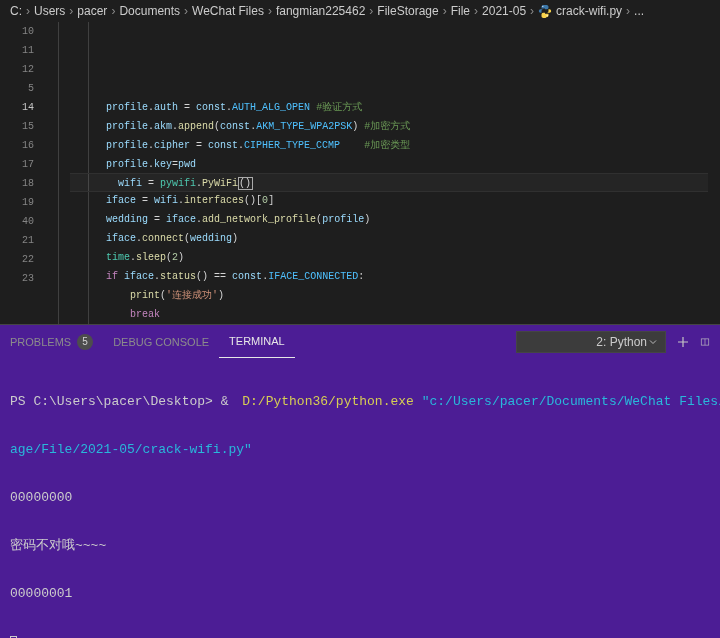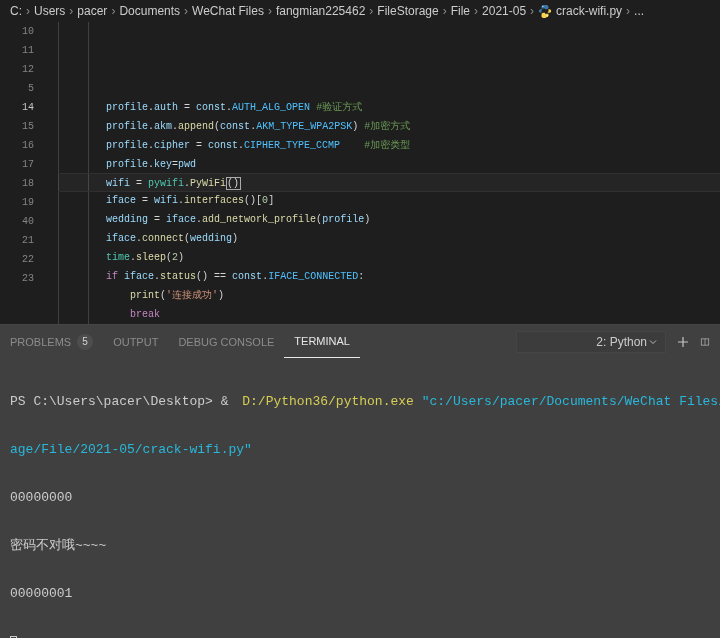--- a/index.html
+++ b/index.html
@@ -53,21 +53,21 @@
     flex: 1;
     padding-left: 10px;
     position: relative;
     white-space: pre;
   }
   .code .line { height: 19px; position: relative; }
   .code .current-line {
     background: rgba(255,255,255,0.03);
     border-top: 1px solid #303030;
     border-bottom: 1px solid #303030;
-    margin: -1px 0;
+    margin: -1px 12px;
   }
   .indent-guide {
     position: absolute;
     top: 0; bottom: 0;
     border-left: 1px solid #404040;
   }
   .tok-var   { color: #9cdcfe; }
   .tok-obj   { color: #9cdcfe; }
   .tok-fn    { color: #dcdcaa; }
   .tok-mod   { color: #4ec9b0; }
@@ -80,21 +80,21 @@
   .cursor-box {
     border: 1px solid #aaaaaa;
     padding: 0 1px 0 0;
   }
 
   .panel {
     border-top: 1px solid #454545;
     height: 314px;
     display: flex;
     flex-direction: column;
-    background: #404040;
+    background: #4c1d95;
   }
   .panel-tabs {
     display: flex;
     align-items: center;
     height: 33px;
     font-family: "Segoe UI", sans-serif;
     font-size: 11px;
     color: #8c8c8c;
   }
   .panel-tab {
@@ -225,23 +225,20 @@
     <div class="indent-guide" style="left:10px"></div>
     <div class="indent-guide" style="left:40px"></div>
   <div class="line">        <span class="tok-obj">profile</span><span class="tok-pun">.</span><span class="tok-var">auth</span><span class="tok-pun"> = </span><span class="tok-obj">const</span><span class="tok-pun">.</span><span class="tok-const">AUTH_ALG_OPEN</span><span class="tok-pun"> </span><span class="tok-cmt">#验证方式</span></div><div class="line">        <span class="tok-obj">profile</span><span class="tok-pun">.</span><span class="tok-obj">akm</span><span class="tok-pun">.</span><span class="tok-fn">append</span><span class="tok-pun">(</span><span class="tok-obj">const</span><span class="tok-pun">.</span><span class="tok-const">AKM_TYPE_WPA2PSK</span><span class="tok-pun">) </span><span class="tok-cmt">#加密方式</span></div><div class="line">        <span class="tok-obj">profile</span><span class="tok-pun">.</span><span class="tok-var">cipher</span><span class="tok-pun"> = </span><span class="tok-obj">const</span><span class="tok-pun">.</span><span class="tok-const">CIPHER_TYPE_CCMP</span><span class="tok-pun">    </span><span class="tok-cmt">#加密类型</span></div><div class="line">        <span class="tok-obj">profile</span><span class="tok-pun">.</span><span class="tok-var">key</span><span class="tok-pun">=</span><span class="tok-obj">pwd</span></div><div class="line current-line">        <span class="tok-obj">wifi</span><span class="tok-pun"> = </span><span class="tok-mod">pywifi</span><span class="tok-pun">.</span><span class="tok-fn">PyWiFi</span><span class="cursor-box tok-pun">()</span></div><div class="line">        <span class="tok-obj">iface</span><span class="tok-pun"> = </span><span class="tok-obj">wifi</span><span class="tok-pun">.</span><span class="tok-fn">interfaces</span><span class="tok-pun">()[</span><span class="tok-num">0</span><span class="tok-pun">]</span></div><div class="line">        <span class="tok-obj">wedding</span><span class="tok-pun"> = </span><span class="tok-obj">iface</span><span class="tok-pun">.</span><span class="tok-fn">add_network_profile</span><span class="tok-pun">(</span><span class="tok-obj">profile</span><span class="tok-pun">)</span></div><div class="line">        <span class="tok-obj">iface</span><span class="tok-pun">.</span><span class="tok-fn">connect</span><span class="tok-pun">(</span><span class="tok-obj">wedding</span><span class="tok-pun">)</span></div><div class="line">        <span class="tok-mod">time</span><span class="tok-pun">.</span><span class="tok-fn">sleep</span><span class="tok-pun">(</span><span class="tok-num">2</span><span class="tok-pun">)</span></div><div class="line">        <span class="tok-kw">if</span><span class="tok-pun"> </span><span class="tok-obj">iface</span><span class="tok-pun">.</span><span class="tok-fn">status</span><span class="tok-pun">() == </span><span class="tok-obj">const</span><span class="tok-pun">.</span><span class="tok-const">IFACE_CONNECTED</span><span class="tok-pun">:</span></div><div class="line">            <span class="tok-fn">print</span><span class="tok-pun">(</span><span class="tok-str">'连接成功'</span><span class="tok-pun">)</span></div><div class="line">            <span class="tok-kw">break</span></div></div>
 </div>
 
 <div class="panel">
   <div class="panel-tabs">
     <div class="panel-tab">
       <span>PROBLEMS</span>
       <span class="badge">5</span>
-    </div>
-    <div class="panel-tab">
-      <span>OUTPUT</span>
     </div>
     <div class="panel-tab">
       <span>DEBUG CONSOLE</span>
     </div>
     <div class="panel-tab active">
       <span>TERMINAL</span>
     </div>
     <div class="panel-right">
       <div class="select">
         <span>2: Python</span>

